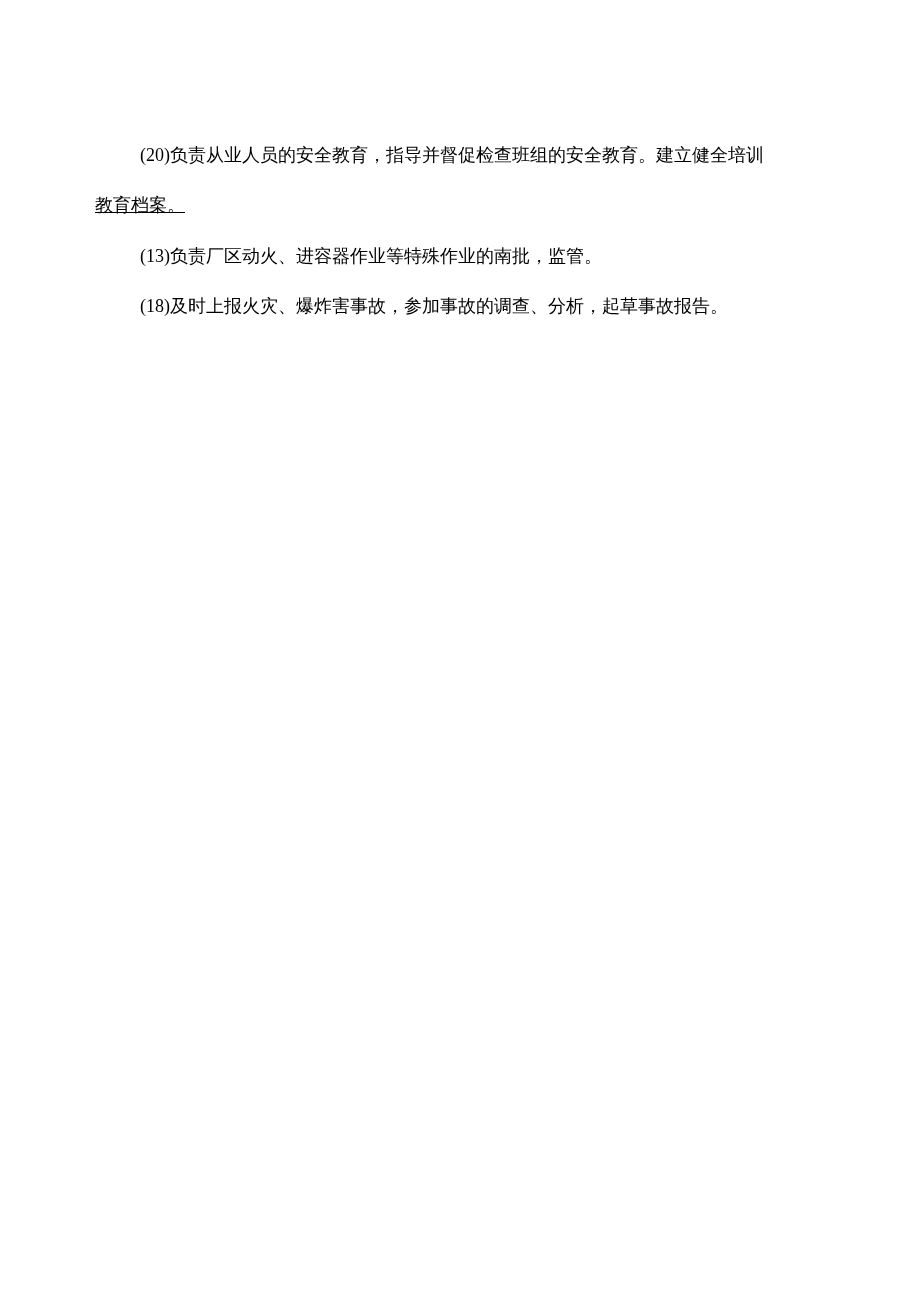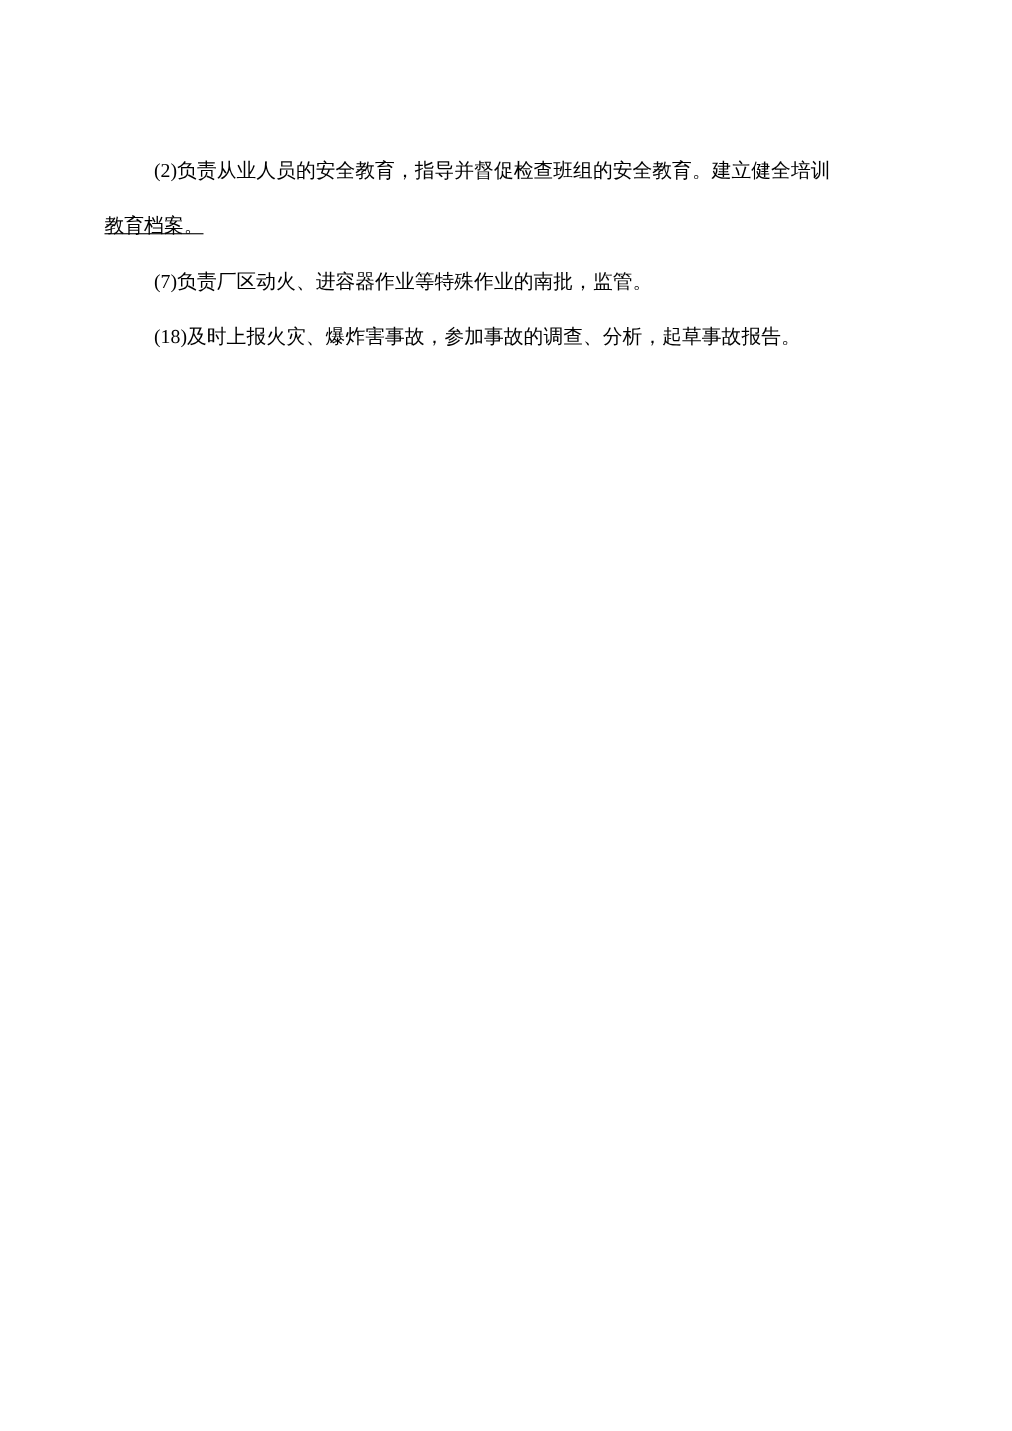--- a/index.html
+++ b/index.html
@@ -26,17 +26,17 @@
     }
     .continuation {
       text-indent: 0;
       text-decoration: underline;
     }
   </style>
 </head>
 <body>
 
 <div class="content">
-  <p class="paragraph">(2)负责从业人员的安全教育，指导并督促检查班组的安全教育。建立健全培训</p>
+  <p class="paragraph">(20)负责从业人员的安全教育，指导并督促检查班组的安全教育。建立健全培训</p>
   <p class="continuation">教育档案。</p>
-  <p class="paragraph">(7)负责厂区动火、进容器作业等特殊作业的南批，监管。</p>
+  <p class="paragraph">(13)负责厂区动火、进容器作业等特殊作业的南批，监管。</p>
   <p class="paragraph">(18)及时上报火灾、爆炸害事故，参加事故的调查、分析，起草事故报告。</p>
 </div>
 
 </body></html>

